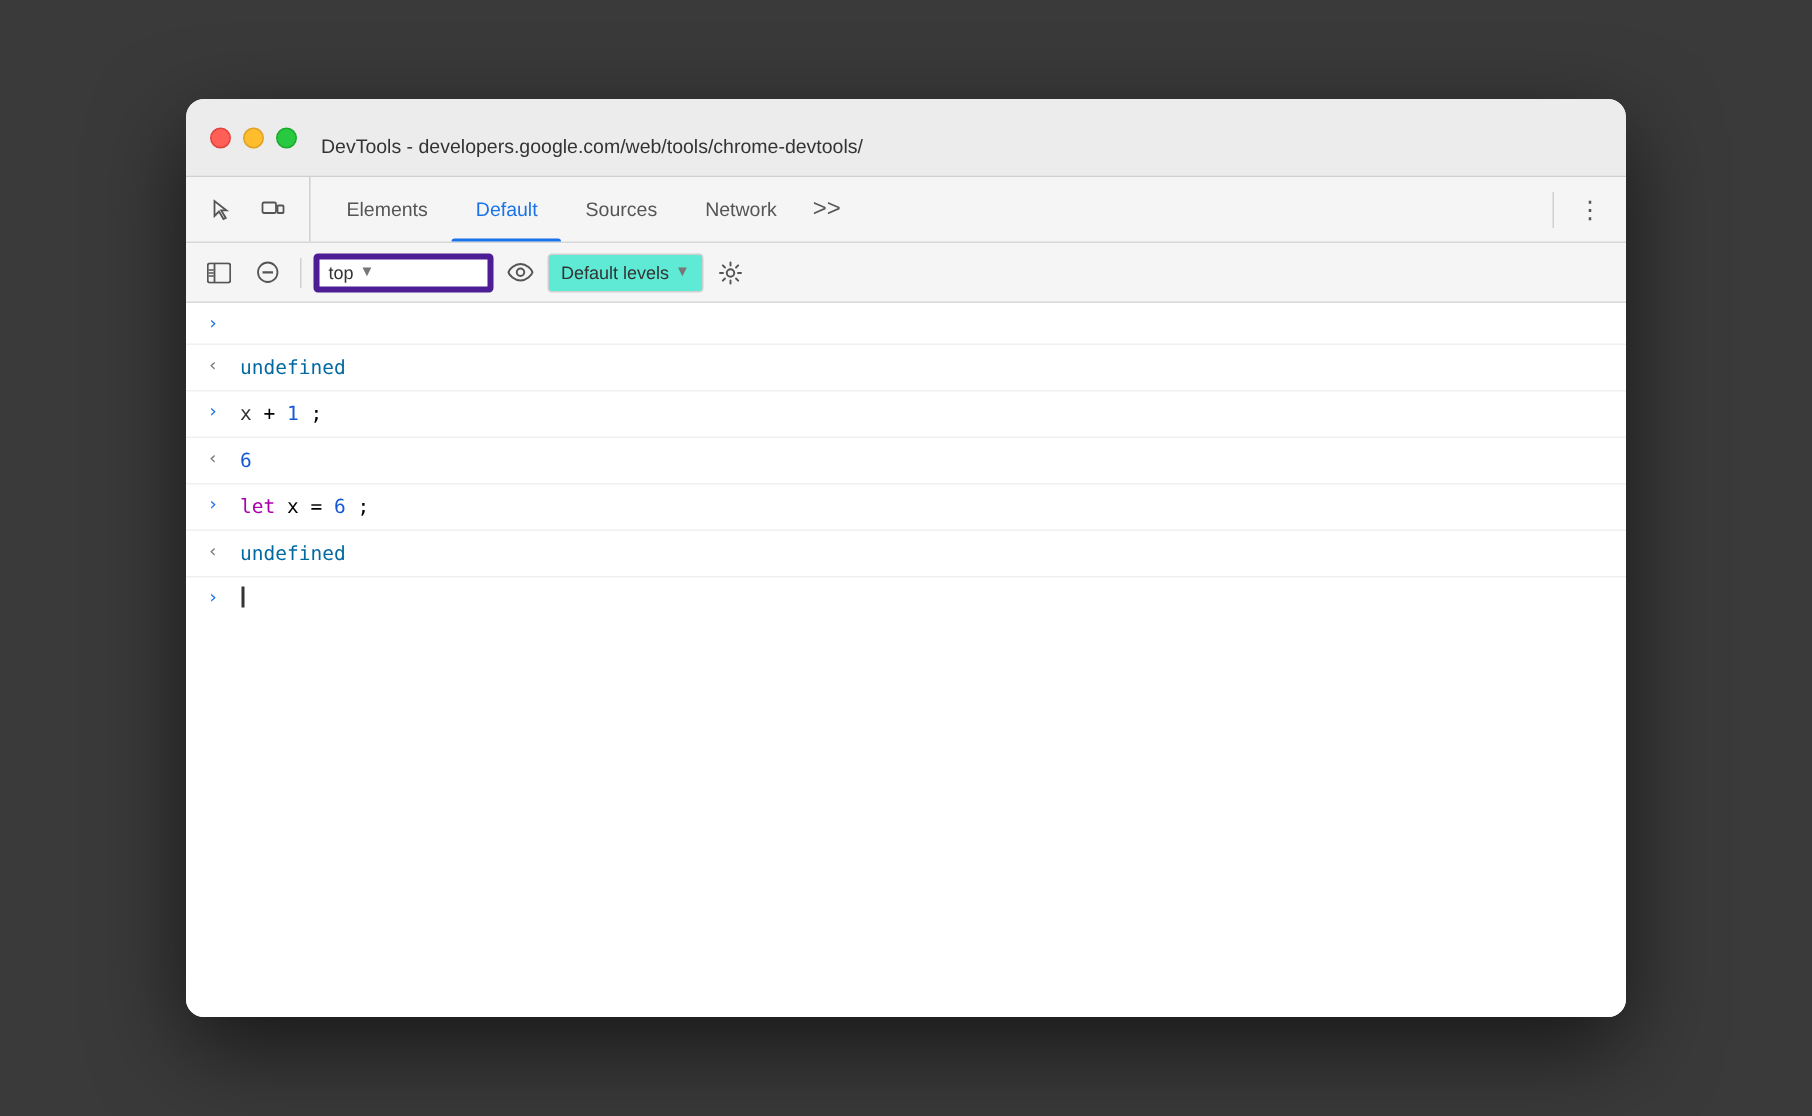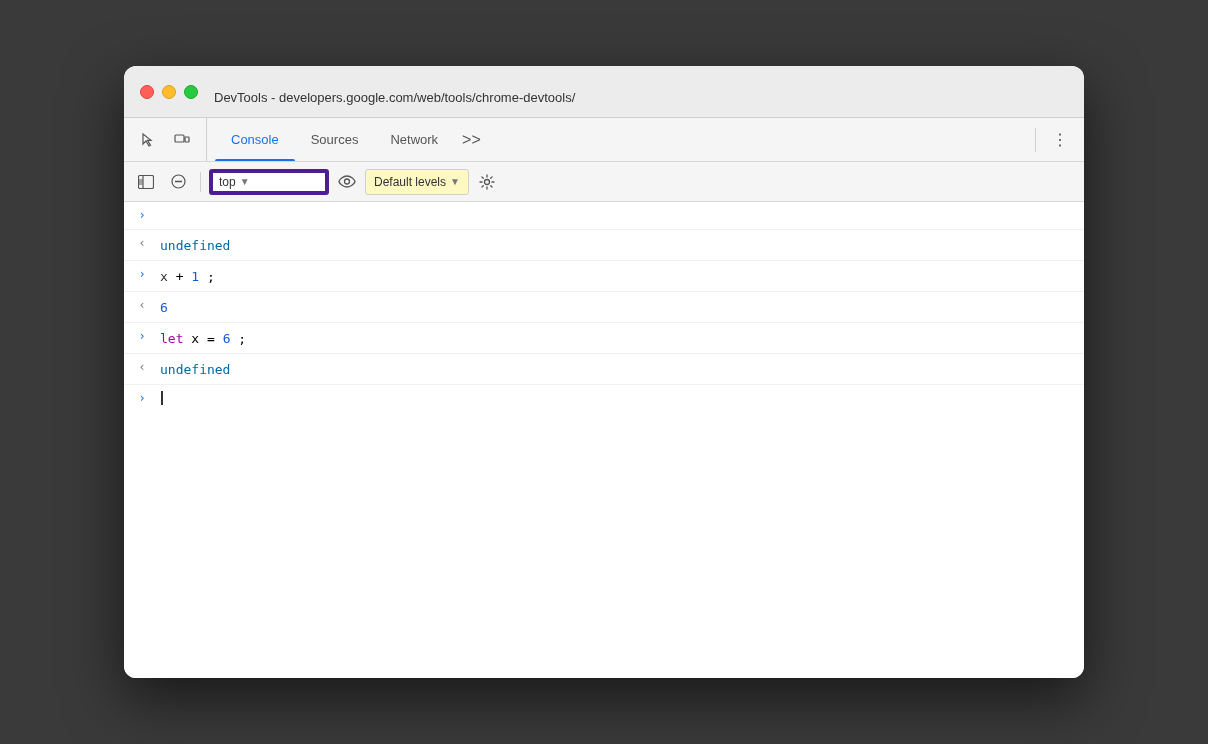--- a/index.html
+++ b/index.html
@@ -222,21 +222,21 @@
       background: white;
       outline: none;
     }
 
     .levels-btn {
       display: flex;
       align-items: center;
       height: 26px;
       border: 1px solid #d0d0d0;
       border-radius: 3px;
-      background: #fef9c3;
+      background: #5eead4;
       padding: 0 8px;
       font-size: 12px;
       color: #333;
       cursor: pointer;
       gap: 4px;
       justify-content: flex-end;
     }
 
     .settings-btn {
       width: 28px;
@@ -348,22 +348,25 @@
         <div class="tab-icon-btn">
 
           <svg width="16" height="16" viewBox="0 0 16 16" fill="none">
             <rect x="1" y="3" width="9" height="7" rx="1" stroke="#555" stroke-width="1.2" fill="none"></rect>
             <rect x="11" y="5" width="4" height="5" rx="0.5" stroke="#555" stroke-width="1.2" fill="none"></rect>
           </svg>
         </div>
       </div>
 
       <div class="tabs">
+        <div class="tab">
+          <span>Elements</span>
+        </div>
         <div class="tab active">
-          <span>Console</span>
+          <span>Default</span>
         </div>
         <div class="tab">
           <span>Sources</span>
         </div>
         <div class="tab">
           <span>Network</span>
         </div>
         <div class="tab-more">
           <span>&gt;&gt;</span>
         </div>

